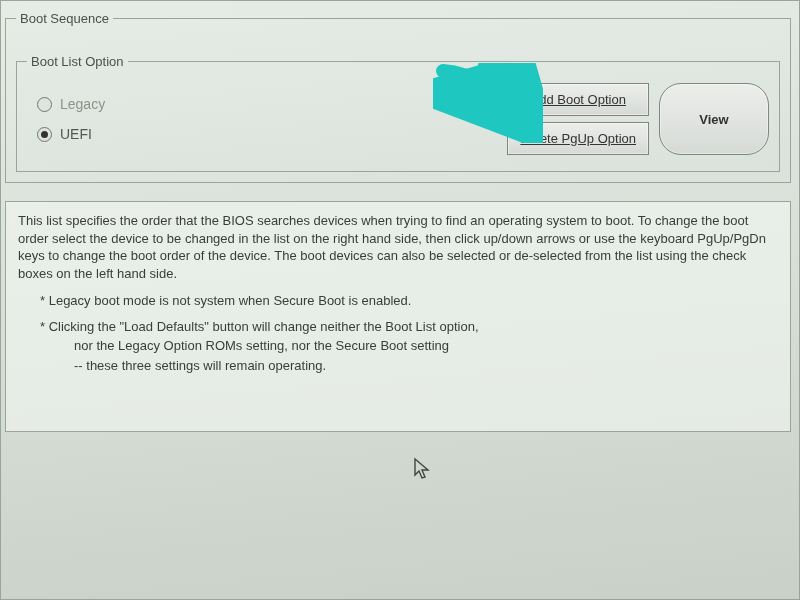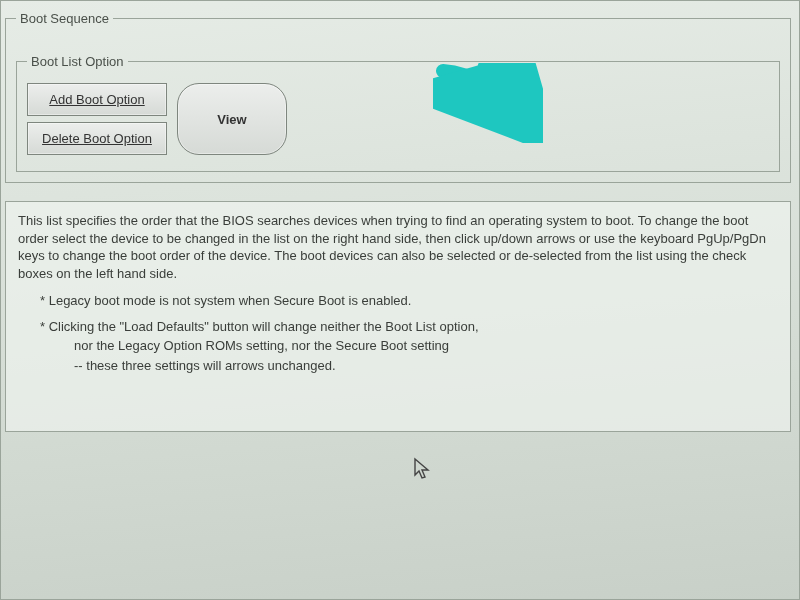--- a/index.html
+++ b/index.html
@@ -150,38 +150,48 @@
 
 <div class="window">
 
   <fieldset class="boot-seq">
     <legend>Boot Sequence</legend>
 
     <fieldset class="boot-list">
       <legend>Boot List Option</legend>
 
       <div class="boot-list-inner">
+        <div class="radios">
+          <div class="radio-row disabled">
+            <span class="radio"></span>
+            <span>Legacy</span>
+          </div>
+          <div class="radio-row">
+            <span class="radio checked"></span>
+            <span>UEFI</span>
+          </div>
+        </div>
 
         <div class="right-buttons">
           <div class="col-buttons">
             <button class="bios-btn">Add Boot Option</button>
-            <button class="bios-btn">Delete Boot Option</button>
+            <button class="bios-btn">Delete PgUp Option</button>
           </div>
           <button class="bios-btn wide">View</button>
         </div>
       </div>
     </fieldset>
   </fieldset>
 
   <div class="desc-box">
     <p>This list specifies the order that the BIOS searches devices when trying to find an operating system to boot. To change the boot order select the device to be changed in the list on the right hand side, then click up/down arrows or use the keyboard PgUp/PgDn keys to change the boot order of the device. The boot devices can also be selected or de-selected from the list using the check boxes on the left hand side.</p>
     <p class="bullet">Legacy boot mode is not system when Secure Boot is enabled.</p>
     <p class="bullet">Clicking the "Load Defaults" button will change neither the Boot List option,</p>
     <p class="subline">nor the Legacy Option ROMs setting, nor the Secure Boot setting</p>
-    <p class="subline">-- these three settings will arrows unchanged.</p>
+    <p class="subline">-- these three settings will remain operating.</p>
   </div>
 
   <svg class="arrow" width="110" height="80" viewBox="0 0 110 80">
     <defs>
       <marker id="ahead" markerWidth="14" markerHeight="14" refX="8" refY="6" orient="auto">
         <path d="M0,0 L12,6 L0,12 L3,6 Z" fill="#1ec7c0"></path>
       </marker>
     </defs>
     <path d="M10,8 C40,10 70,30 92,54" stroke="#1ec7c0" stroke-width="14" fill="none" stroke-linecap="round" marker-end="url(#ahead)"></path>
   </svg>

